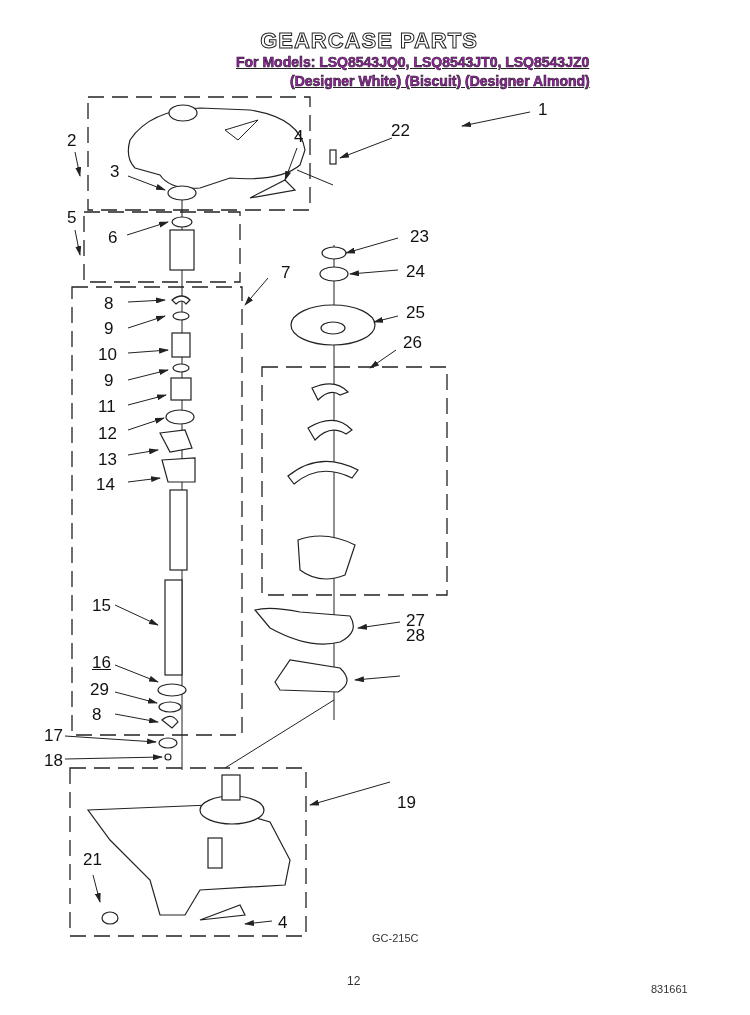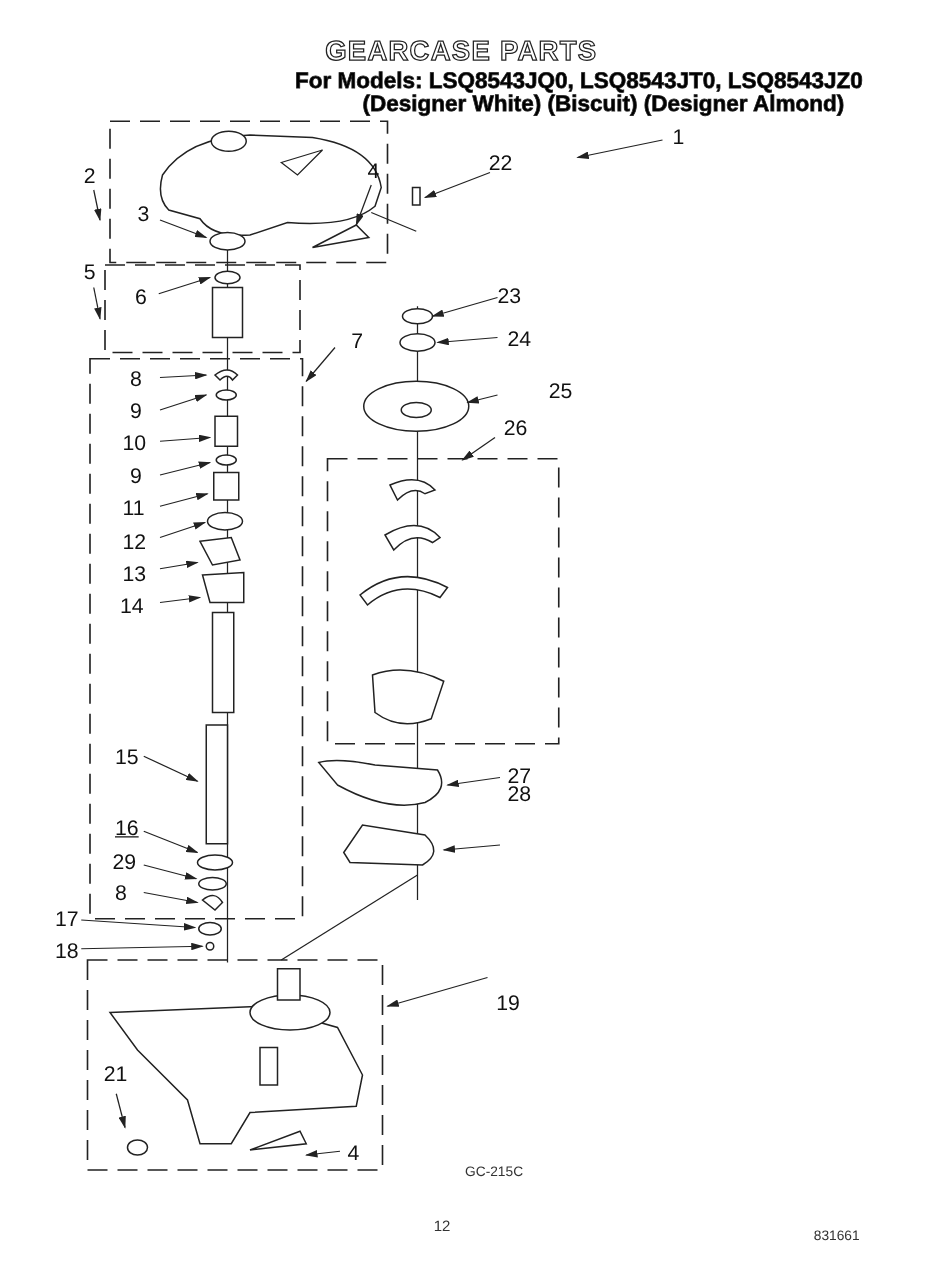--- a/index.html
+++ b/index.html
@@ -1,22 +1,22 @@
 <!DOCTYPE html>
 <html><head>
 <meta charset="utf-8">
 <style>
   html, body { margin: 0; padding: 0; background: #ffffff; }
   body { width: 750px; height: 1015px; position: relative; overflow: hidden;
          font-family: "Liberation Sans", sans-serif; color: #111; }
   .title { position: absolute; left: 0; width: 738px; top: 28px; text-align: center;
            font-size: 22px; font-weight: bold; letter-spacing: 1px;
            color: #fff; -webkit-text-stroke: 1px #222; }
-  .subtitle { position: absolute; font-size: 18px; color: #000000; -webkit-text-stroke: 0.6px #222;
-              font-weight: bold; white-space: nowrap; }
+  .subtitle { position: absolute; font-size: 14px; color: #a21caf; -webkit-text-stroke: 0.6px #222;
+              font-weight: bold; white-space: nowrap; text-decoration: underline; }
   .callout { position: absolute; font-size: 17px; color: #111; line-height: 1; }
   .footer { position: absolute; font-size: 11px; color: #333; }
   svg#diagram { position: absolute; left: 0; top: 0; }
   .dash { fill: none; stroke: #222; stroke-width: 1.3; stroke-dasharray: 16 8; }
   .part { fill: #fff; stroke: #222; stroke-width: 1.2; }
   .line { stroke: #222; stroke-width: 1; fill: none; }
 </style>
 </head>
 <body>
 
@@ -147,22 +147,22 @@
 <div class="callout" style="left:92px;  top:597px;">15</div>
 <div class="callout" style="left:92px;  top:654px;text-decoration:underline;">16</div>
 <div class="callout" style="left:90px;  top:681px;">29</div>
 <div class="callout" style="left:92px;  top:706px;">8</div>
 <div class="callout" style="left:44px;  top:727px;">17</div>
 <div class="callout" style="left:44px;  top:752px;">18</div>
 <div class="callout" style="left:397px; top:794px;">19</div>
 <div class="callout" style="left:83px;  top:851px;">21</div>
 <div class="callout" style="left:278px; top:914px;">4</div>
 <div class="callout" style="left:391px; top:122px;">22</div>
-<div class="callout" style="left:398px; top:228px;">23</div>
+<div class="callout" style="left:410px; top:228px;">23</div>
 <div class="callout" style="left:406px; top:263px;">24</div>
-<div class="callout" style="left:406px; top:304px;margin-left:33px;">25</div>
+<div class="callout" style="left:406px; top:304px;">25</div>
 <div class="callout" style="left:403px; top:334px;">26</div>
 <div class="callout" style="left:406px; top:612px;">27</div>
 <div class="callout" style="left:406px; top:627px;">28</div>
 
 <div class="footer" style="left:372px; top:932px;">GC-215C</div>
 <div class="footer" style="left:347px; top:974px; font-size:12px;">12</div>
 <div class="footer" style="left:651px; top:983px;">831661</div>
 
 </body></html>

